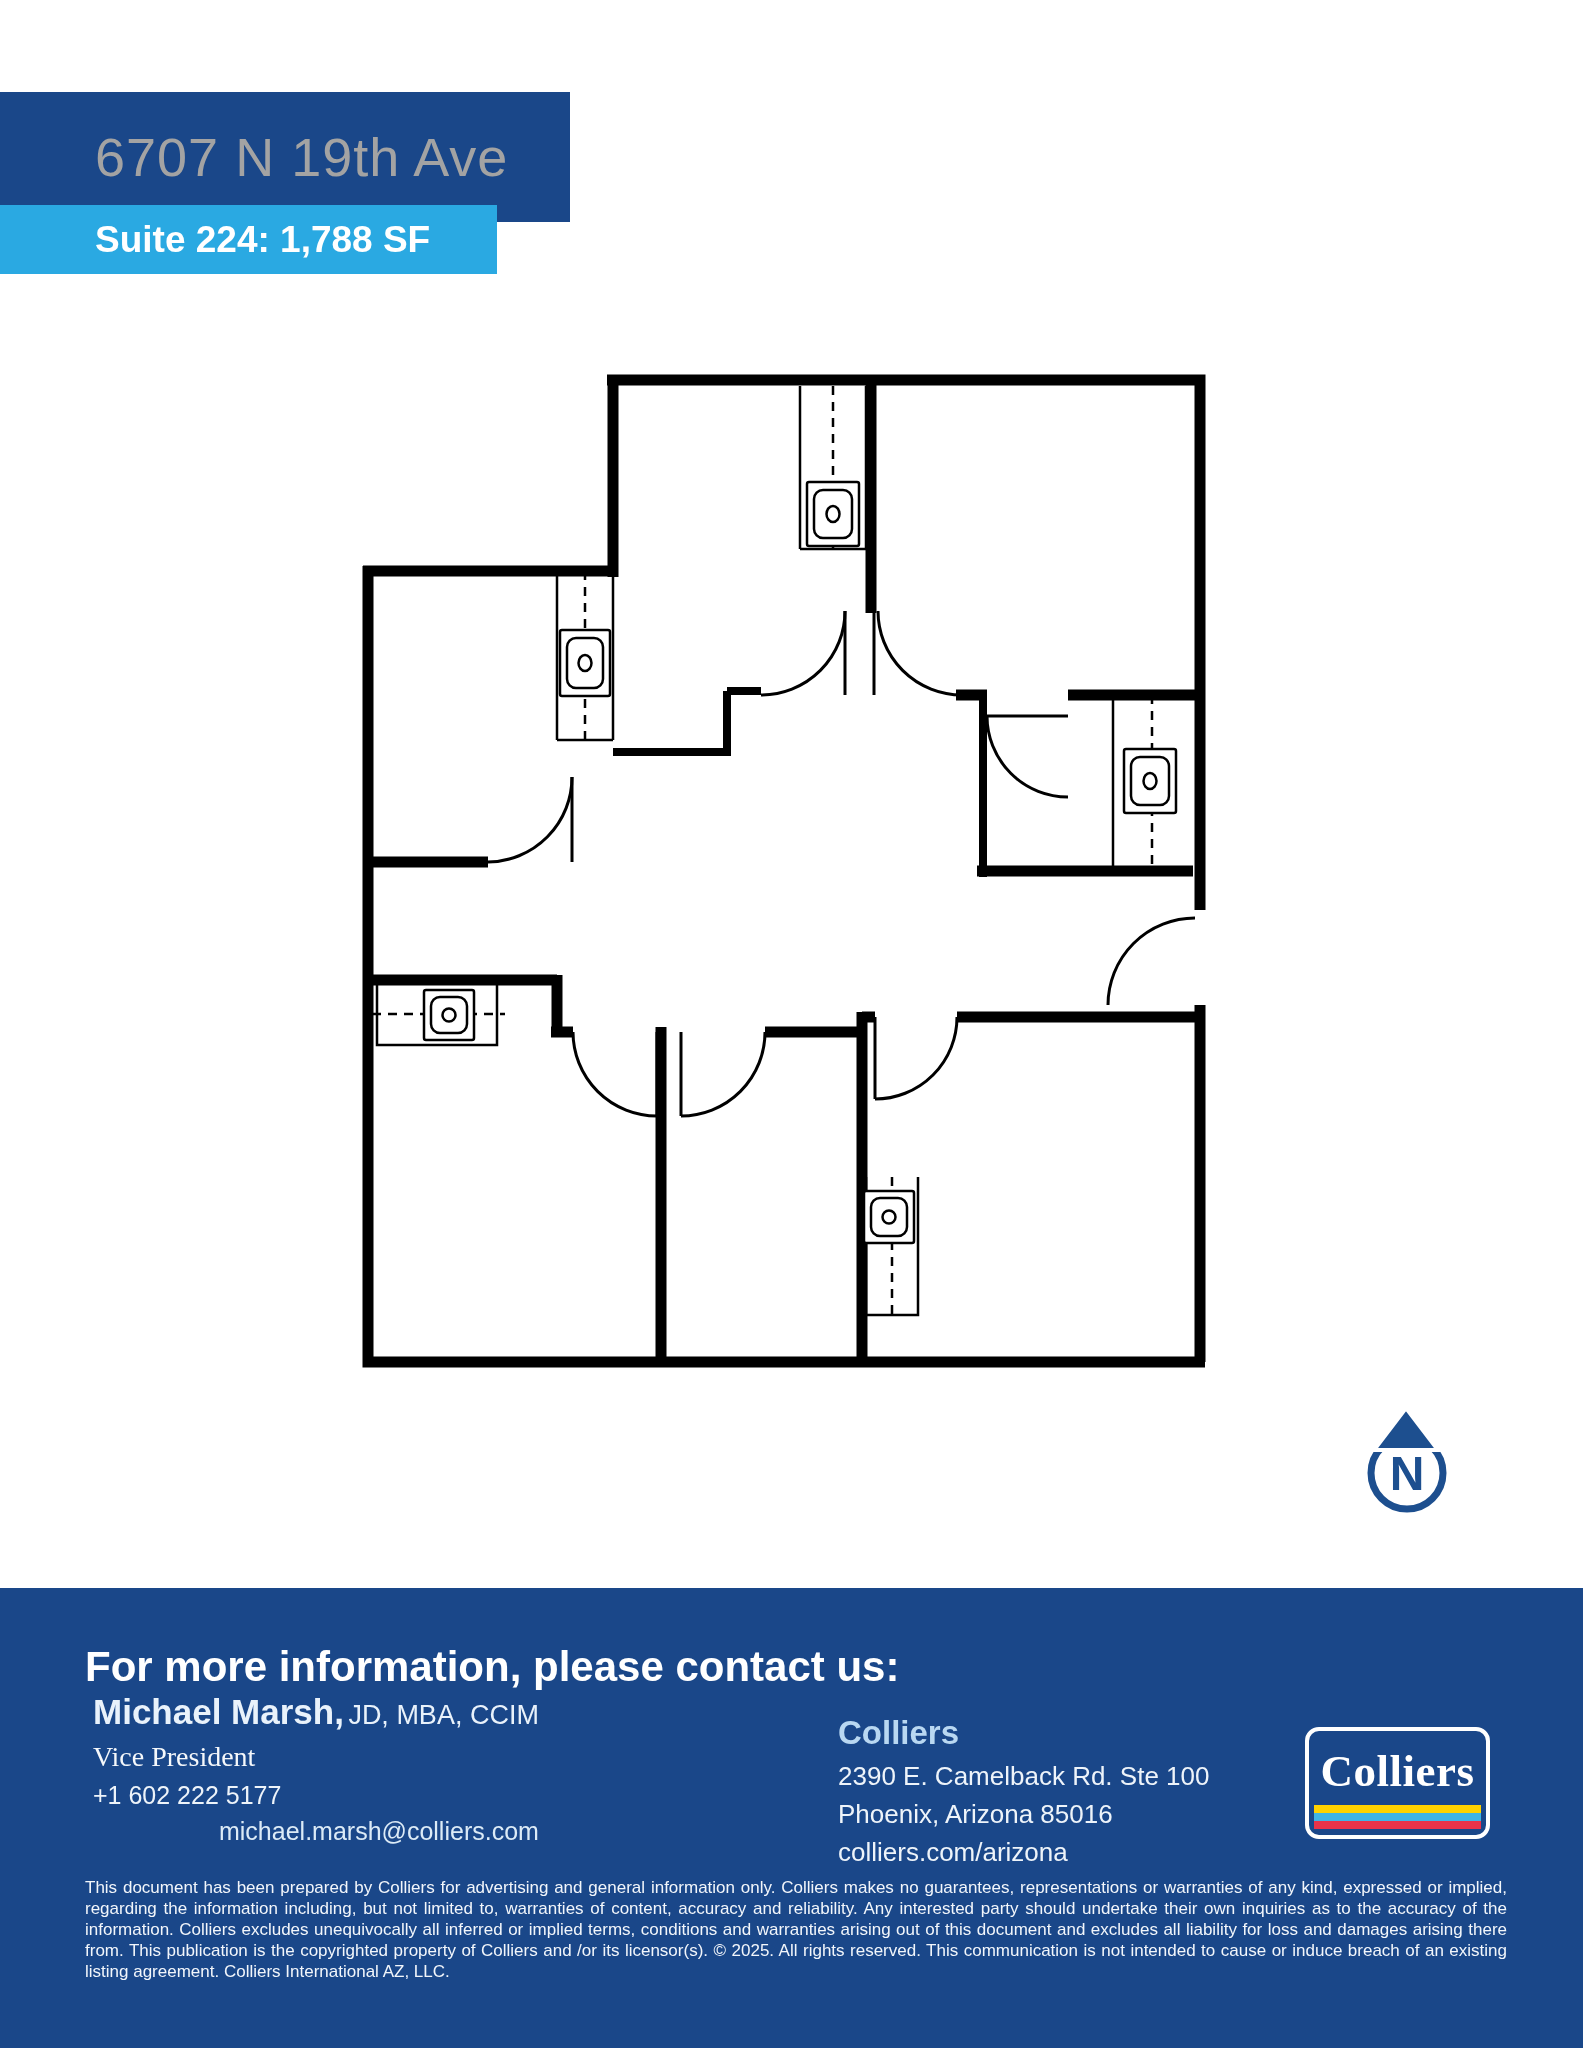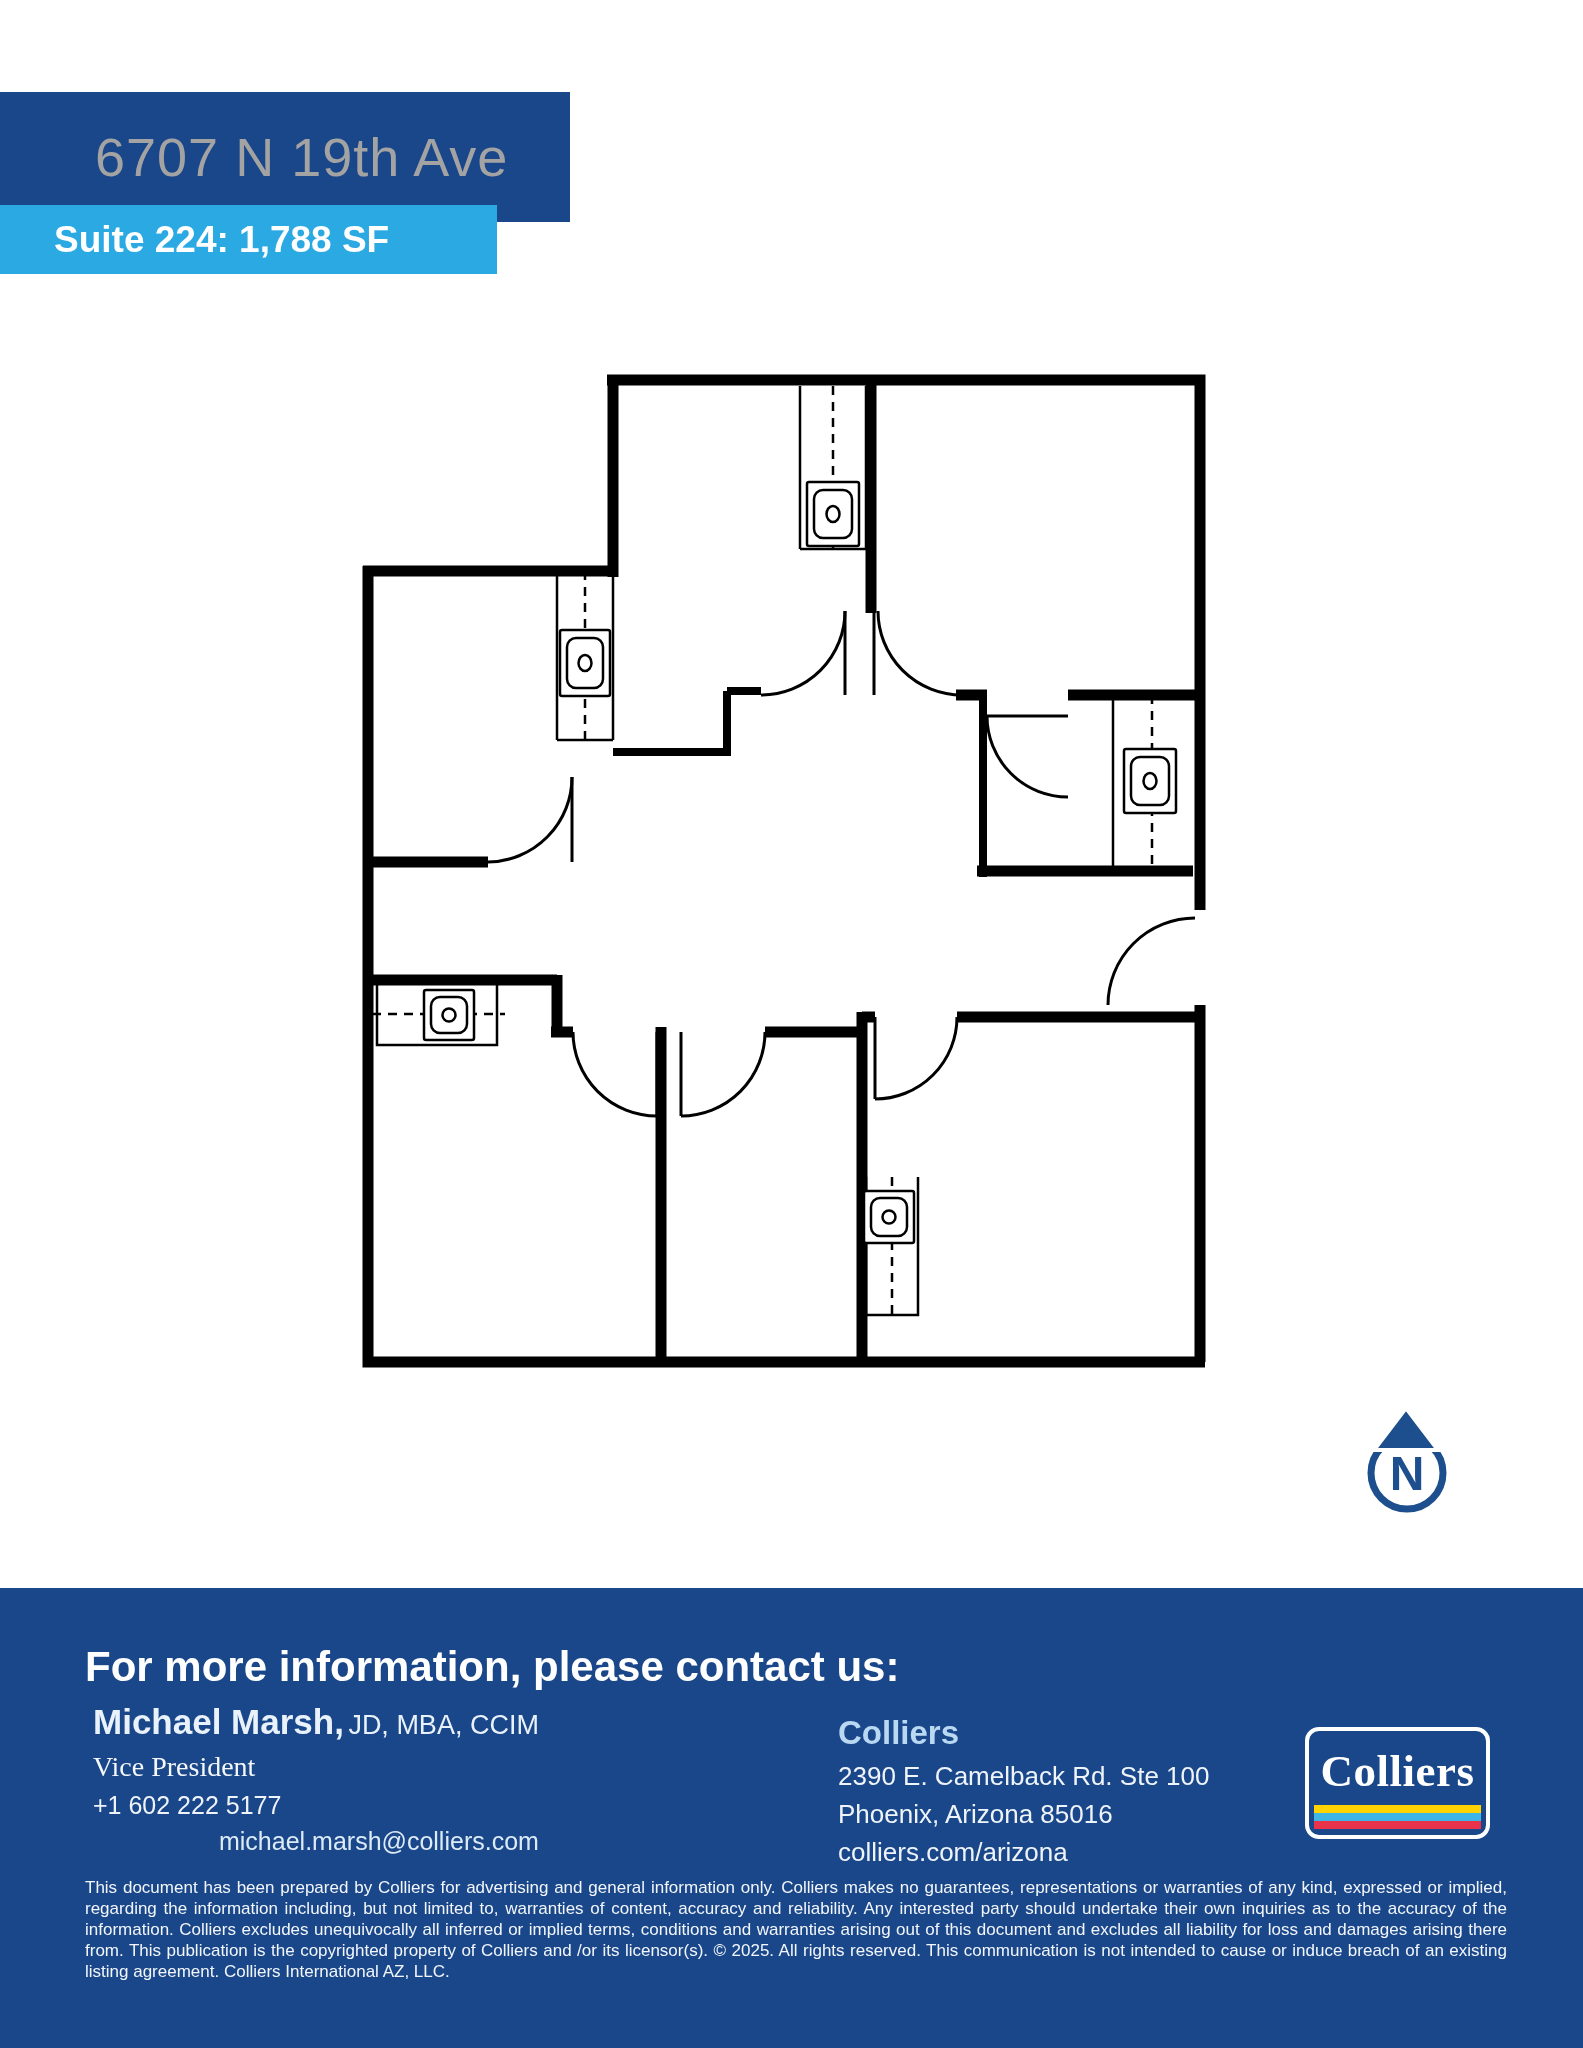--- a/index.html
+++ b/index.html
@@ -13,37 +13,37 @@
     background:#1a4789; display:flex; align-items:center;
     padding-left:95px; box-sizing:border-box; z-index:1;
   }
   .header-title {
     color:#a3a3a3; font-size:54px; font-weight:300; letter-spacing:1px;
     font-family:"Liberation Sans", sans-serif;
   }
   .suite-band {
     position:absolute; left:0; top:205px; width:497px; height:69px;
     background:#2aa9e2; display:flex; align-items:center;
-    padding-left:54px; box-sizing:border-box; z-index:2;
+    padding-left:95px; box-sizing:border-box; z-index:2;
   }
   .suite-text { color:#ffffff; font-size:37px; font-weight:700; }
 
   
   .plan-svg { position:absolute; left:0; top:0; z-index:0; }
 
   
   .contact-panel {
     position:absolute; left:0; top:1588px; width:1583px; height:460px;
     background:#1a4789; color:#ffffff; z-index:1;padding-left:28px;
   }
   .contact-heading {
     position:absolute; left:85px; top:55px;
     font-size:42px; font-weight:700; color:#ffffff;
   }
-  .agent-block { position:absolute; left:93px; top:114px; }
+  .agent-block { position:absolute; left:93px; top:104px; }
   .agent-name-line { white-space:nowrap; margin-bottom:9px; }
   .agent-name { font-size:35px; font-weight:700; color:#e9f2fb; }
   .agent-credentials { font-size:27px; font-weight:400; color:#e9f2fb; }
   .agent-title { font-family:"Liberation Serif", serif; font-size:28px; color:#f5f8fb; margin-bottom:8px; }
   .agent-phone { font-size:25px; color:#eef4fa; margin-bottom:7px; }
   .agent-email { font-size:25px; color:#dcebf7;text-align:right; }
 
   .office-block { position:absolute; left:838px; top:126px; }
   .office-company { font-size:33px; font-weight:700; color:#b9d8f2; margin-bottom:9px; }
   .office-line { font-size:26px; color:#eef4fa; margin-bottom:7px; }

